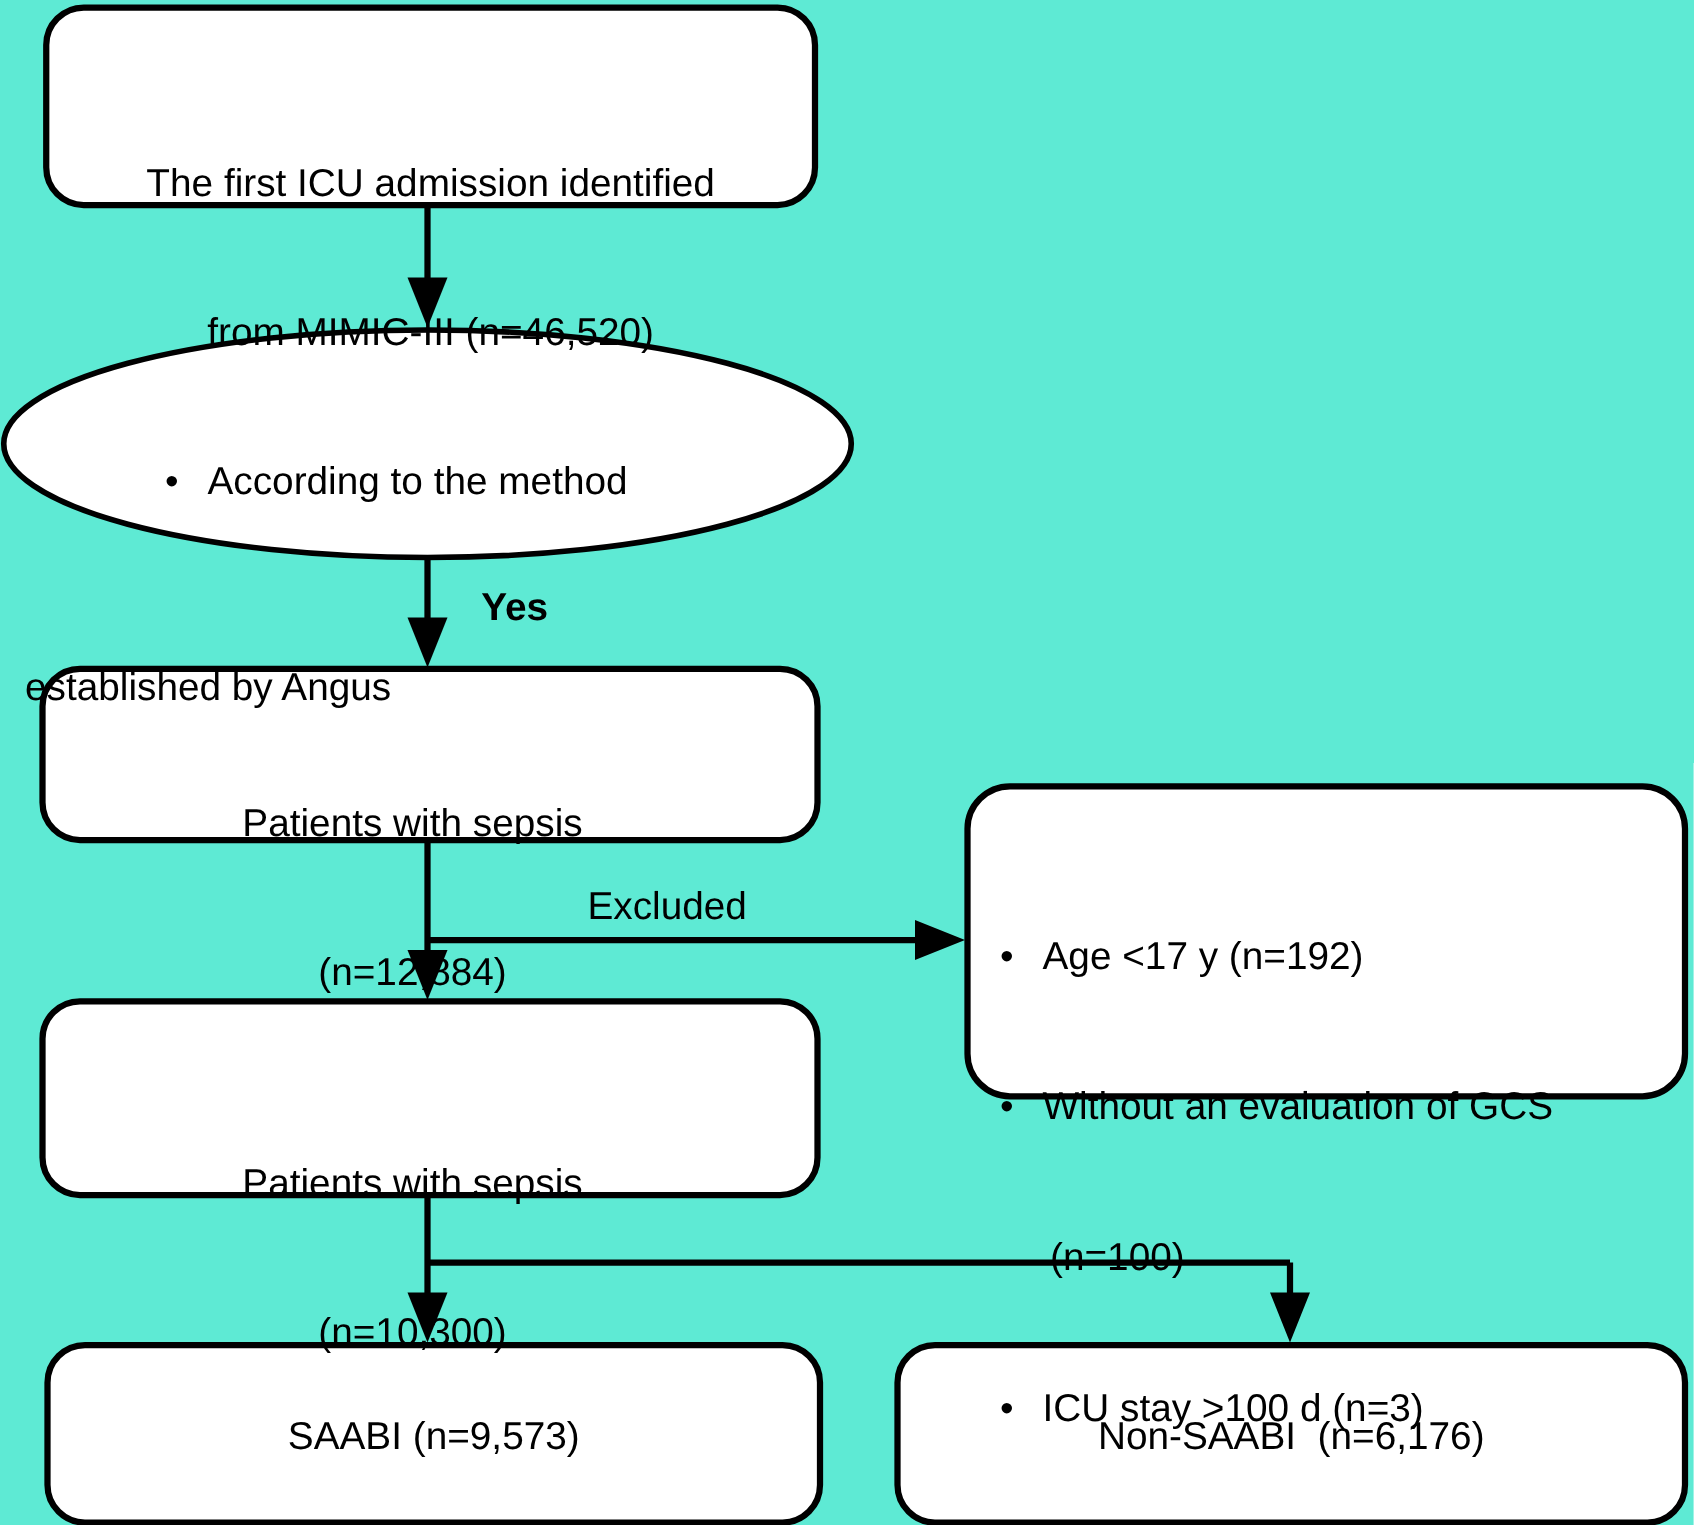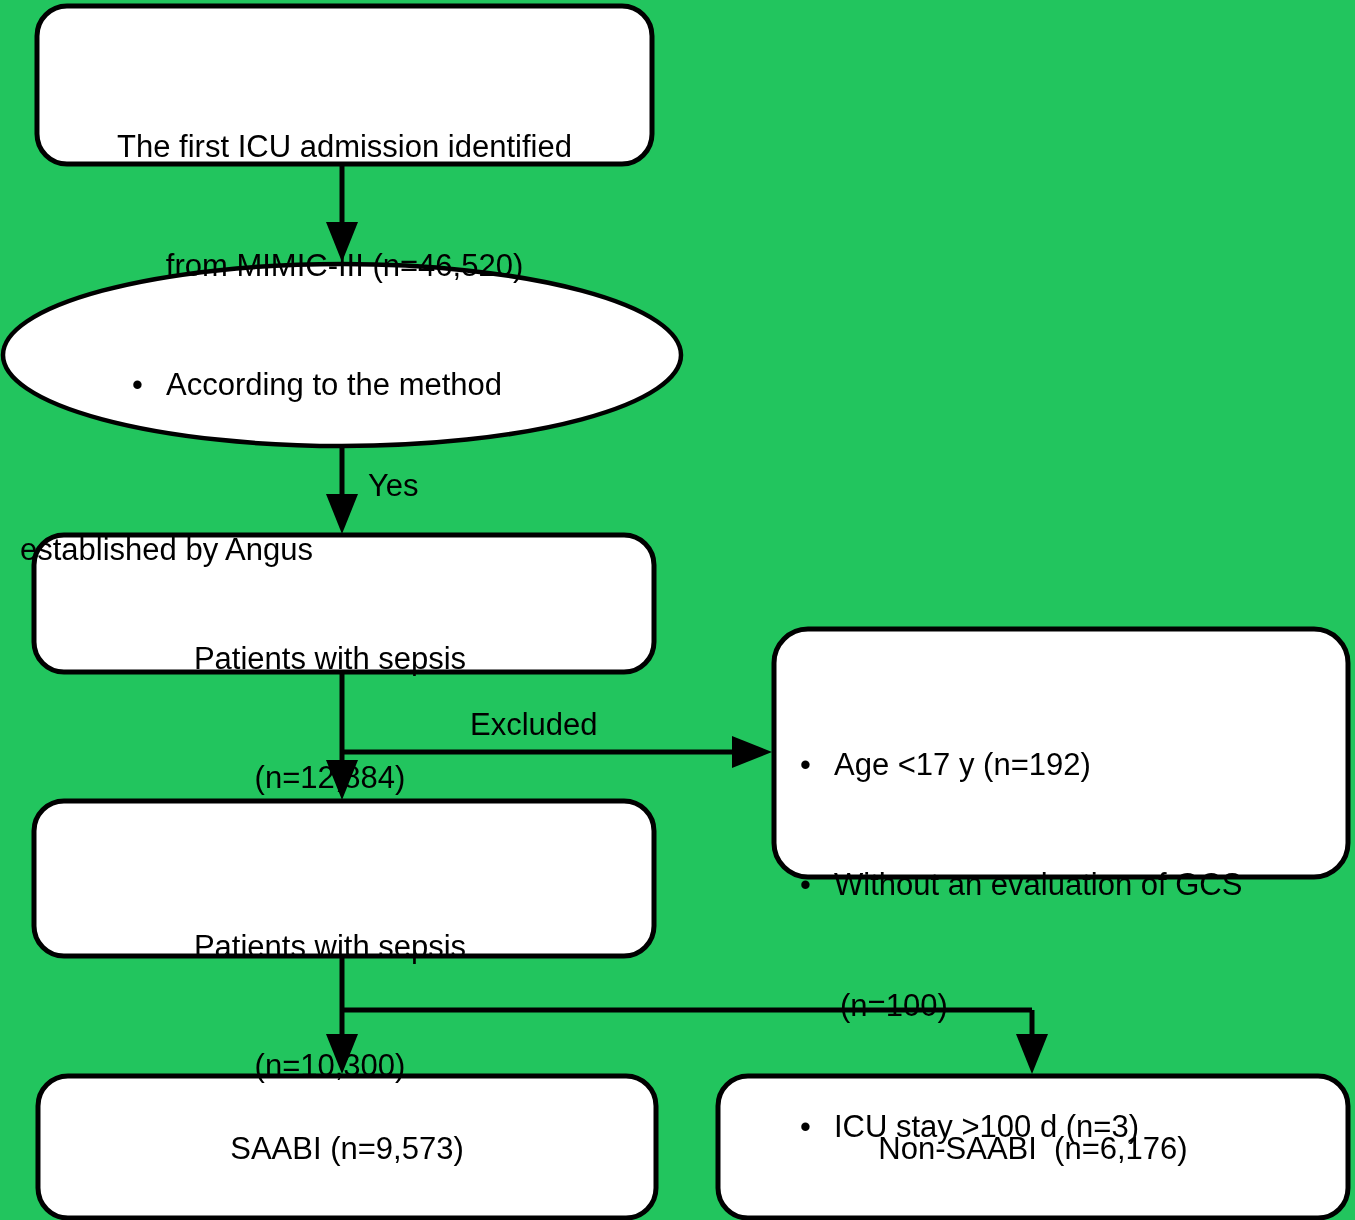--- a/index.html
+++ b/index.html
@@ -9,21 +9,21 @@
     background: #ffffff;
   }
   body {
     font-family: "Liberation Sans", sans-serif;
     color: #000000;
   }
   #flow-root {
     position: relative;
     width: 1355px;
     height: 1220px;
-    background: #22c55e;
+    background: #5eead4;
     overflow: hidden;
   }
   svg#flow-svg {
     position: absolute;
     left: 0;
     top: 0;
     width: 1355px;
     height: 1220px;
   }
   .shape {
@@ -123,21 +123,21 @@
   <div class="txt box-text" style="left:37px; top:48px; width:615px;">
     <span class="hang">The first ICU admission identified</span>
     <span class="hang">from MIMIC-III (n=46,520)</span>
   </div>
 
   <div class="txt bullet-list" style="left:132px; top:284px; width:470px;">
     <span class="bullet-row"><span class="bul">•</span><span>According to the method</span></span>
     <span class="hang" style="margin-left:-112px;margin-top:45px;">established by Angus</span>
   </div>
 
-  <div class="txt edge-label" style="left:368px; top:466px;">Yes</div>
+  <div class="txt edge-label" style="left:385px; top:466px;font-weight:bold;">Yes</div>
 
   <div class="txt box-text" style="left:20px; top:560px; width:620px;">
     <span class="hang">Patients with sepsis</span>
     <span class="hang">(n=12,884)</span>
   </div>
 
   <div class="txt edge-label" style="left:470px; top:705px;">Excluded</div>
 
   <div class="txt bullet-list" style="left:800px; top:664px; width:540px;">
     <span class="bullet-row"><span class="bul">•</span><span>Age &lt;17 y (n=192)</span></span>

